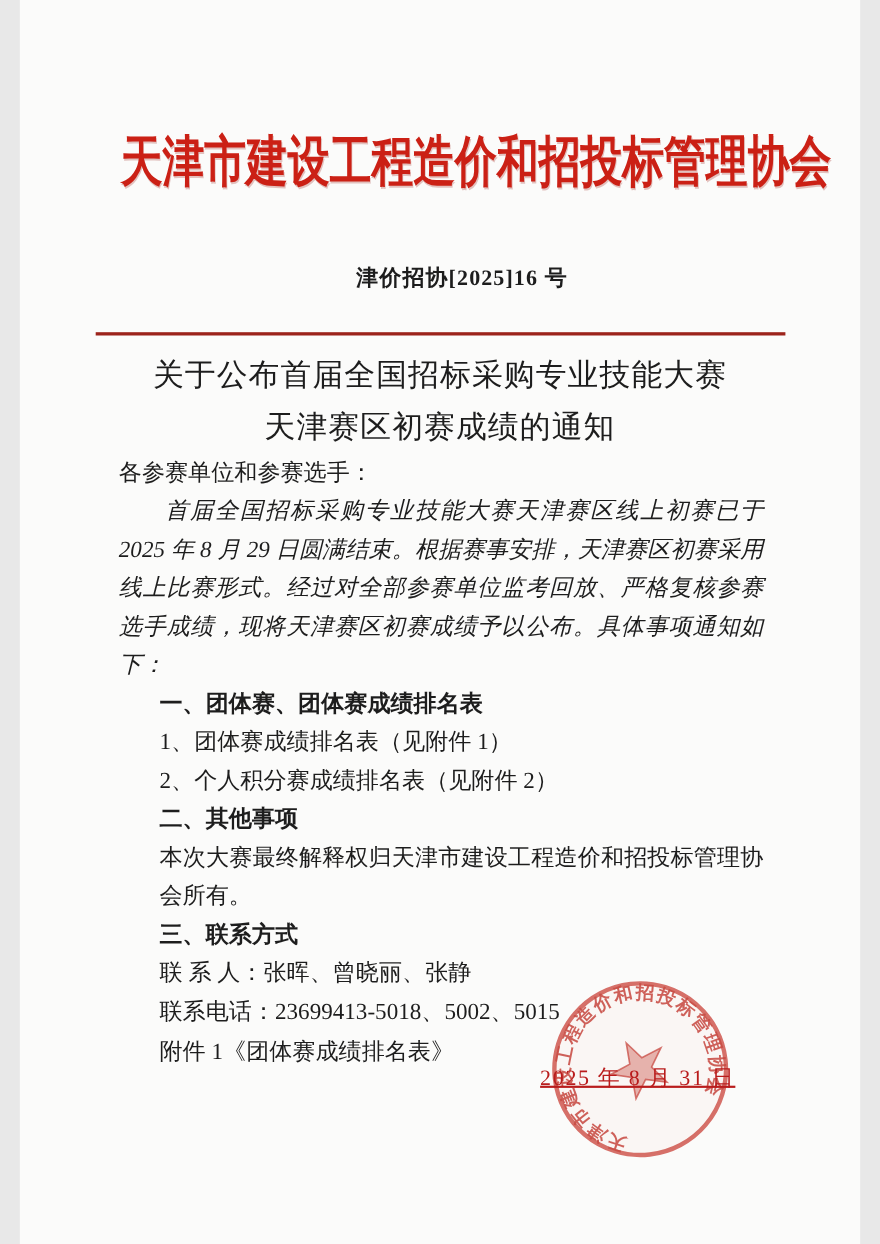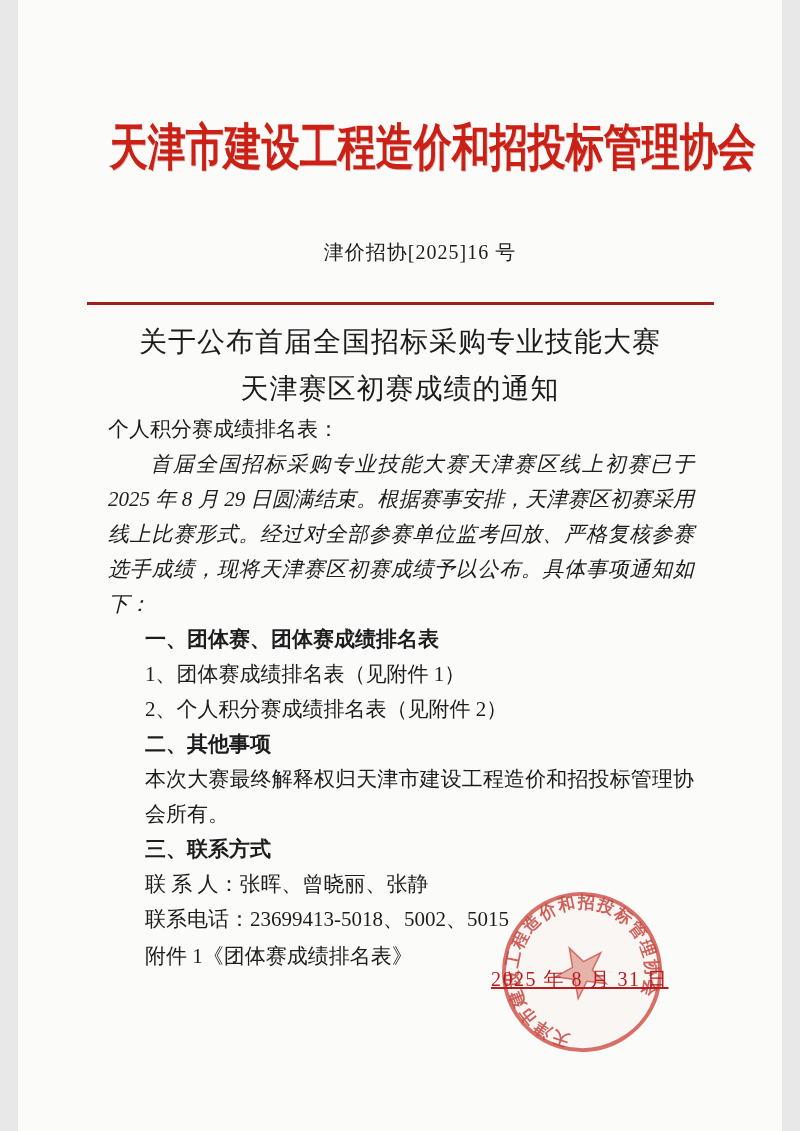--- a/index.html
+++ b/index.html
@@ -23,21 +23,21 @@
     color: #cb2015;
     white-space: nowrap;
     transform: scaleX(0.76);
     transform-origin: center;
     text-shadow: 1px 1px 0 rgba(150,20,10,0.25);
   }
   .doc-number {
     margin-top: 64px;
     text-align: center;
     font-size: 20px;
-    font-weight: 400;
+    font-weight: 700;
     letter-spacing: 1px;
     padding-left: 40px;
   }
   .red-rule {
     margin: 36px auto 0 auto;
     width: 627px;
     height: 3px;
     background: #9c231b;
   }
   .doc-title {
@@ -89,21 +89,21 @@
   <div class="doc-number">津价招协[2025]16 号</div>
 
   <div class="red-rule"></div>
 
   <div class="doc-title">
     <div>关于公布首届全国招标采购专业技能大赛</div>
     <div>天津赛区初赛成绩的通知</div>
   </div>
 
   <div class="body-text">
-    <div class="line">个人积分赛成绩排名表：</div>
+    <div class="line">各参赛单位和参赛选手：</div>
     <div class="line para-indent">首届全国招标采购专业技能大赛天津赛区线上初赛已于 2025 年 8 月 29 日圆满结束。根据赛事安排，天津赛区初赛采用线上比赛形式。经过对全部参赛单位监考回放、严格复核参赛选手成绩，现将天津赛区初赛成绩予以公布。具体事项通知如下：</div>
 
     <div class="line hang bold">一、团体赛、团体赛成绩排名表</div>
     <div class="line hang">1、团体赛成绩排名表（见附件 1）</div>
     <div class="line hang">2、个人积分赛成绩排名表（见附件 2）</div>
 
     <div class="line hang bold">二、其他事项</div>
     <div class="line hang">本次大赛最终解释权归天津市建设工程造价和招投标管理协会所有。</div>
 
     <div class="line hang bold">三、联系方式</div>

